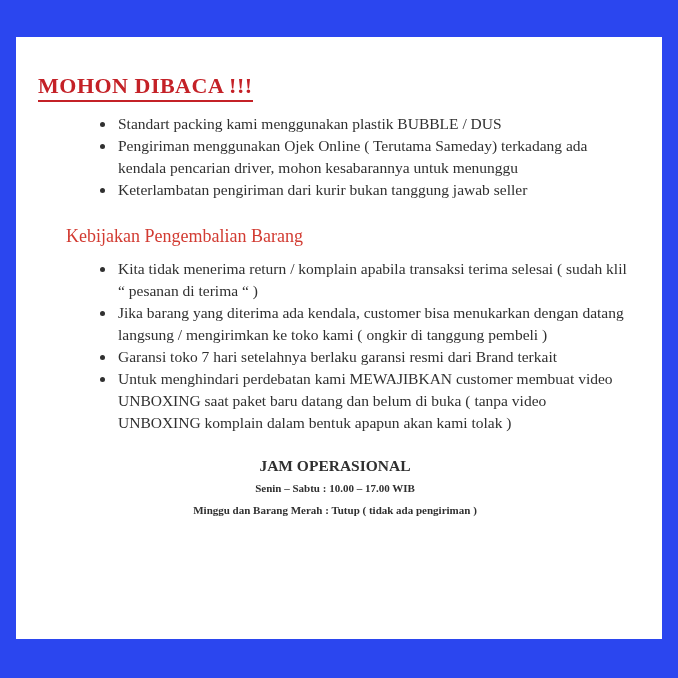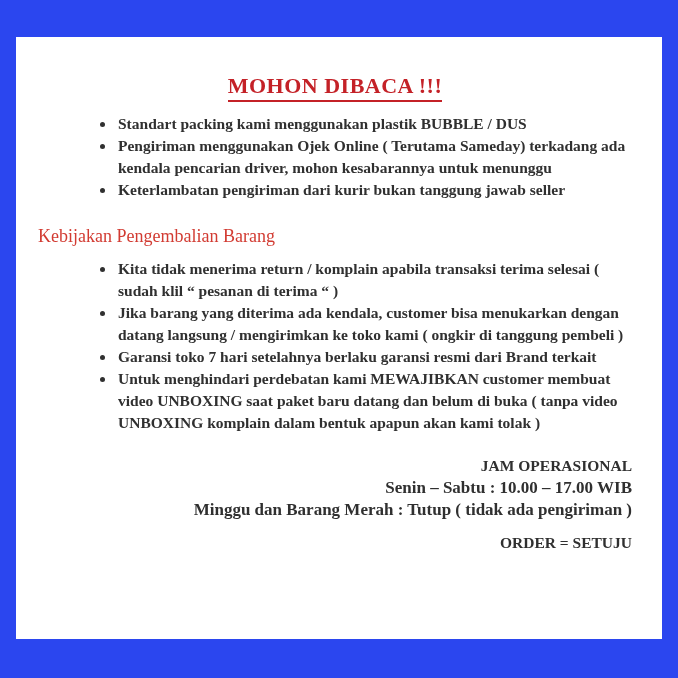--- a/index.html
+++ b/index.html
@@ -18,64 +18,64 @@
     background:var(--blue);
   }
   .paper{
     position:absolute;
     left:16px;top:37px;
     width:646px;height:602px;
     background:var(--paper);
     padding:36px 30px 0 22px;
     overflow:hidden;
   }
-  .title-wrap{text-align:center;}
+  .title-wrap{}
   .doc-title{
     display:inline-block;
     font-size:22px;
     font-weight:700;
     letter-spacing:.5px;
     color:var(--title-red);
     border-bottom:2.5px solid var(--title-red);
     padding-bottom:1px;
   }
   .section-heading{
     font-size:18px;
     font-weight:400;
     color:var(--heading-red);
     margin-top:44px;
   }
-  .policy-section + .policy-section .section-heading{margin-top:25px;}
+  .policy-section + .policy-section .section-heading{margin-top:25px;margin-left:28px;}
   .bullet-list{
     margin-top:11px;
     margin-left:62px;
     padding-left:16px;
     list-style:disc outside;
     color:var(--body-ink);
   }
   .bullet-item{
     font-size:15.5px;
-    font-weight:700;
+    font-weight:400;
     line-height:22px;
     color:var(--body-ink);
     padding-left:2px;
     max-width:540px;
   }
   .footer-block{
     margin-top:21px;
-    text-align:right;
+    text-align:center;
     color:var(--body-ink);
   }
   .footer-title{
     font-size:15.5px;
     font-weight:700;
     line-height:22px;
   }
   .footer-line{
-    font-size:17px;
+    font-size:11px;
     font-weight:700;
     line-height:22px;
   }
   .order-note{
     margin-top:11px;
     font-size:15.5px;
     font-weight:700;
     line-height:22px;
   }
 </style>
@@ -105,17 +105,16 @@
             <li class="bullet-item">Garansi toko 7 hari setelahnya berlaku garansi resmi dari Brand terkait</li>
             <li class="bullet-item">Untuk menghindari perdebatan kami MEWAJIBKAN customer membuat video UNBOXING saat paket baru datang dan belum di buka ( tanpa video UNBOXING komplain dalam bentuk apapun akan kami tolak )</li>
           </ul>
         </section>
       </div>
 
     <div class="footer-block">
       <div class="footer-title">JAM OPERASIONAL</div>
       <div class="footer-line">Senin – Sabtu : 10.00 – 17.00 WIB</div>
       <div class="footer-line">Minggu dan Barang Merah : Tutup ( tidak ada pengiriman )</div>
-      <div class="order-note">ORDER = SETUJU</div>
     </div>
 
   </div>
 </div>
 
 </body></html>

